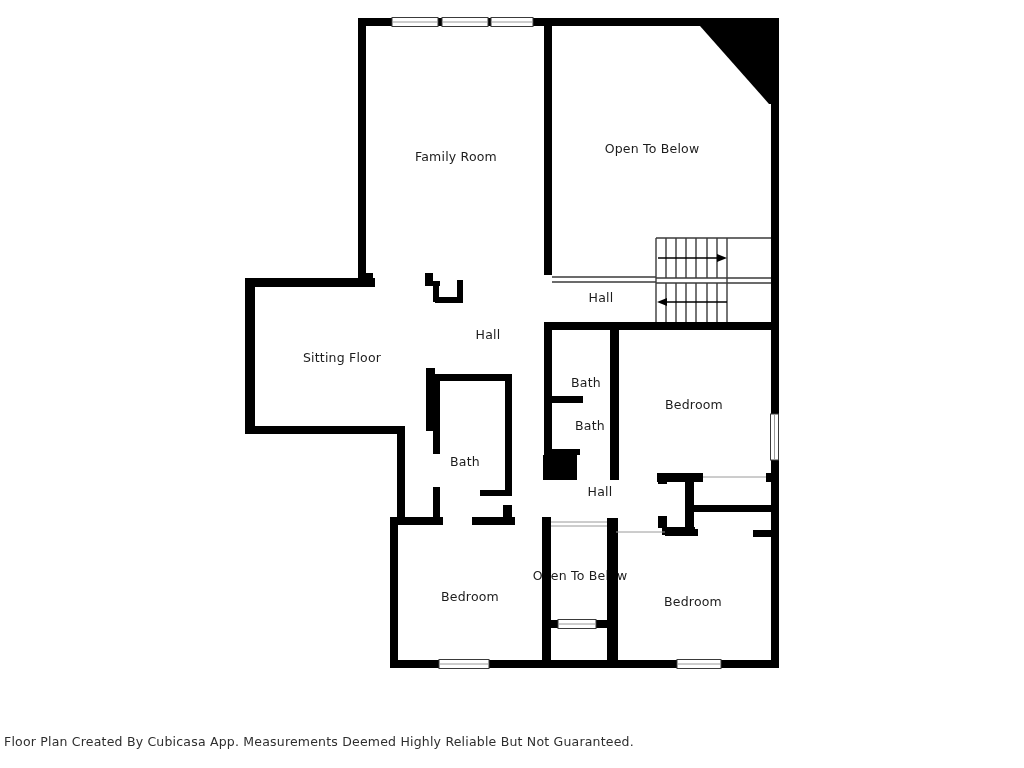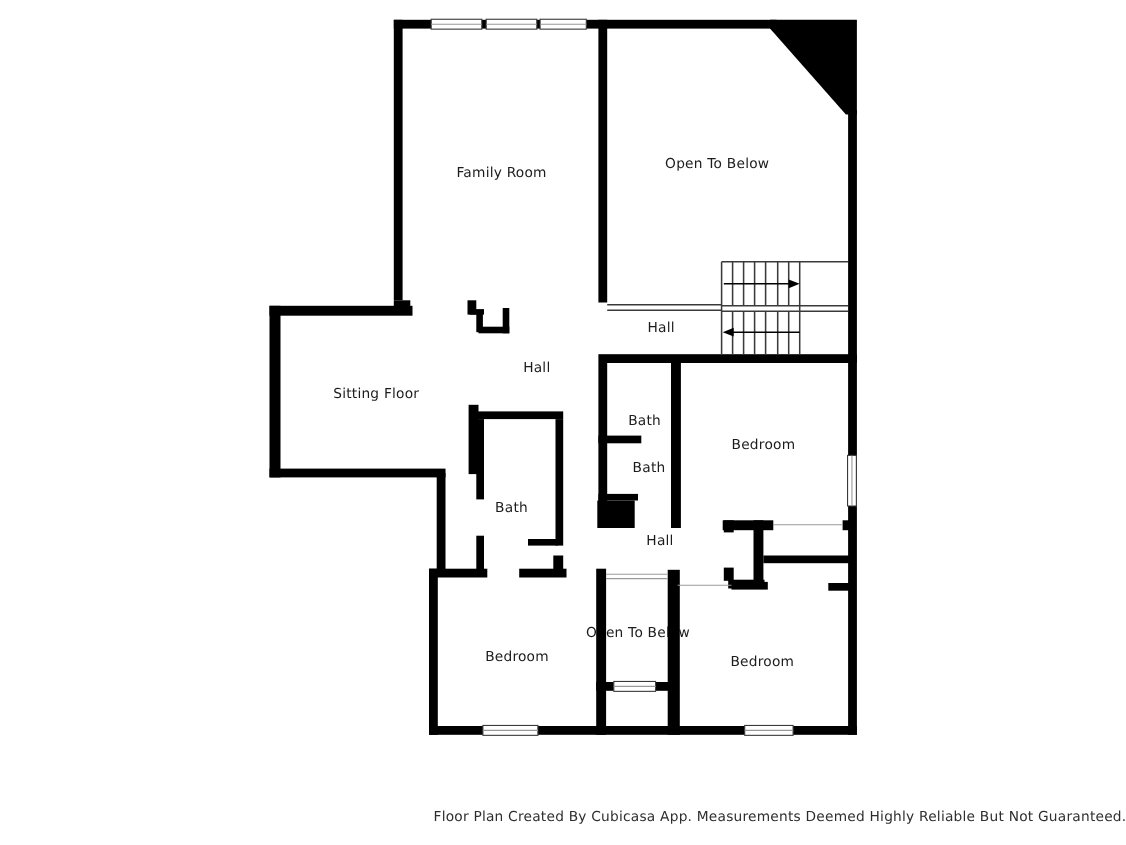--- a/index.html
+++ b/index.html
@@ -7,21 +7,21 @@
     position:relative;width:1024px;height:768px;background:#ffffff;overflow:hidden;
     font-family:"DejaVu Sans","Liberation Sans",sans-serif;
   }
   .labels-layer{position:absolute;inset:0;z-index:1;text-decoration:underline;}
   .room-label{
     position:absolute;transform:translate(-50%,-50%);
     font-size:12.5px;color:#1c1c1c;letter-spacing:.2px;white-space:nowrap;
   }
   .walls-svg{position:absolute;left:0;top:0;z-index:2;pointer-events:none;}
   .footer{
-    position:absolute;left:4px;right:0;top:734px;z-index:3;text-align:right;
+    position:absolute;left:4px;right:0;top:734px;z-index:3;text-align:left;
     font-size:12.5px;color:#2e2e2e;letter-spacing:.2px;
   }
   .wall{fill:#000000;}
   .thin{stroke:#3a3a3a;stroke-width:1.4;fill:none;}
   .hairline{stroke:#9a9a9a;stroke-width:1;fill:none;}
   .win{fill:#ffffff;stroke:#3a3a3a;stroke-width:1;}
   .winline{stroke:#9a9a9a;stroke-width:1;}
   .arrowline{stroke:#000000;stroke-width:1.4;fill:none;}
   .arrowhead{fill:#000000;}
 </style>

